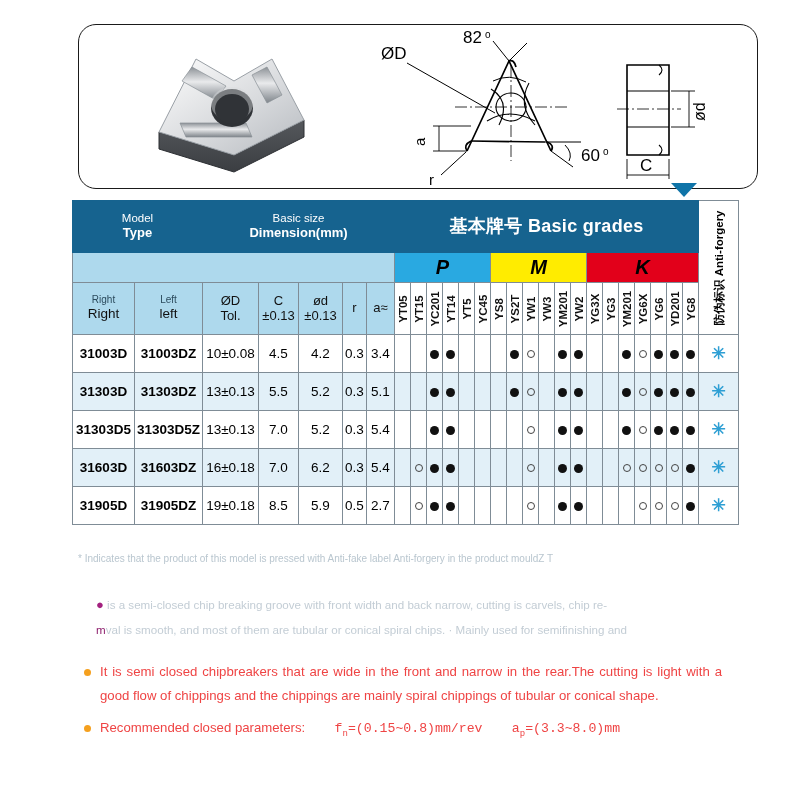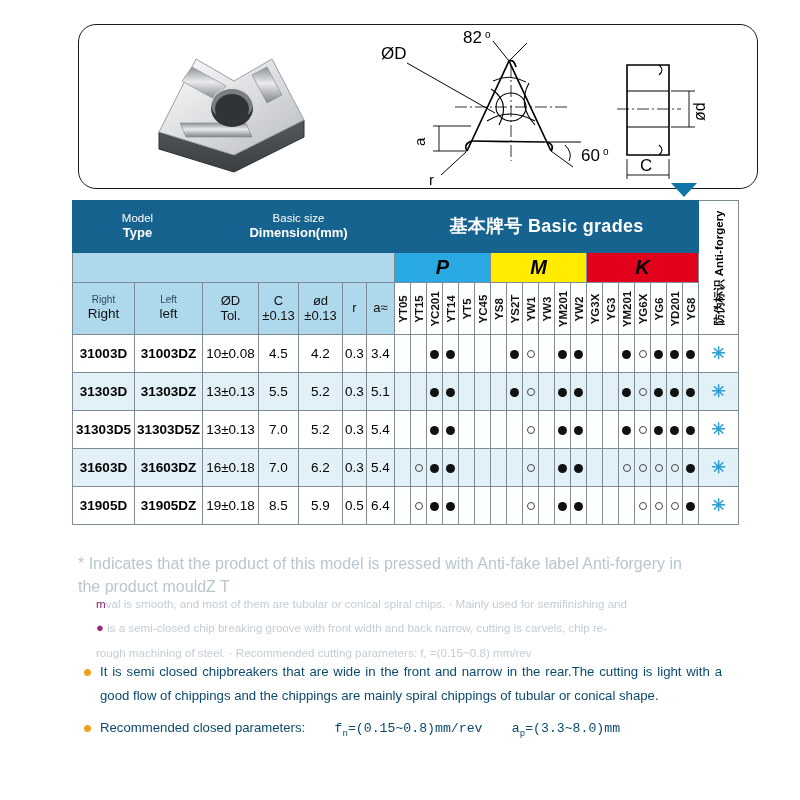--- a/index.html
+++ b/index.html
@@ -129,21 +129,21 @@
   .dot-f { background: #111; }
   .dot-o { background: transparent; border: 1.3px solid #444; width:8px;height:8px;}
   .star { color: #2e9fd4; font-size: 17px; font-weight: bold; line-height: 1;}
 
   
   #ghost-note {
     position: absolute;
     left: 78px; top: 552px;
     width: 620px;
     color: #b9c6cf;
-    font-size: 16px;
+    font-size: 10px;
     line-height: 1.45;
   }
   #ghost-para {
     position: absolute;
     left: 96px; top: 592px;
     width: 610px;
     color: #c3cdd5;
     font-size: 11.6px;
     line-height: 2.0;
   }
@@ -155,21 +155,21 @@
     position: absolute;
     left: 82px; top: 660px;
     width: 640px;
   }
   .note {
     position: relative;
     padding-left: 18px;
     margin-bottom: 9px;
     font-size: 13.2px;
     line-height: 1.78;
-    color: #0c4a6e;
+    color: #ef4444;
     text-align: justify;
   }
   .note::before {
     content: "";
     position: absolute;
     left: 2px; top: 9px;
     width: 7px; height: 7px;
     border-radius: 50%;
     background: #f5a01e;
   }
@@ -556,21 +556,21 @@
         <td class="dot"><span class="dot-f"></span></td>
         <td><span class="star">✳</span></td>
       </tr>
       <tr class="row-odd">
         <td class="model">31905D</td>
         <td class="model">31905DZ</td>
         <td class="dim">19±0.18</td>
         <td class="dim">8.5</td>
         <td class="dim">5.9</td>
         <td class="dim">0.5</td>
-        <td class="dim">6.4</td>
+        <td class="dim">2.7</td>
         <td class="dot"></td>
         <td class="dot"><span class="dot-o"></span></td>
         <td class="dot"><span class="dot-f"></span></td>
         <td class="dot"><span class="dot-f"></span></td>
         <td class="dot"></td>
         <td class="dot"></td>
         <td class="dot"></td>
         <td class="dot"></td>
         <td class="dot"><span class="dot-o"></span></td>
         <td class="dot"></td>
@@ -585,27 +585,26 @@
         <td class="dot"><span class="dot-f"></span></td>
         <td><span class="star">✳</span></td>
       </tr>
     </tbody>
 </table>
 
 <div id="ghost-note">* Indicates that the product of this model is pressed with Anti-fake label Anti-forgery in the product mouldZ T</div>
 
 <div id="ghost-para">
   <div>
-    <span class="mag2">m</span><span>val is smooth, and most of them are tubular or conical spiral chips. · Mainly used for semifinishing and</span>
-  </div>
-  <div>
     <span class="mag">●</span>
     <span>is a semi-closed chip breaking groove with front width and back narrow, cutting is carvels, chip re-</span>
   </div>
-  <div>rough machining of steel. · Recommended cutting parameters: f, =(0.15~0.8) mm/rev</div>
+  <div>
+    <span class="mag2">m</span><span>val is smooth, and most of them are tubular or conical spiral chips. · Mainly used for semifinishing and</span>
+  </div>
 </div>
 
 <div id="notes">
   <div class="note">It is semi closed chipbreakers that are wide in the front and narrow in the rear.The cutting is light with a good flow of chippings and the chippings are mainly spiral chippings of tubular or conical shape.</div>
   <div class="note nojust">
     <span>Recommended closed parameters:</span>
     <span class="gap"></span>
     <span class="params"><i style="font-style:normal">f</i><sub>n</sub><span>=(0.15~0.8)mm/rev</span></span>
     <span class="gap"></span>
     <span class="params"><i style="font-style:normal">a</i><sub>p</sub><span>=(3.3~8.0)mm</span></span>

